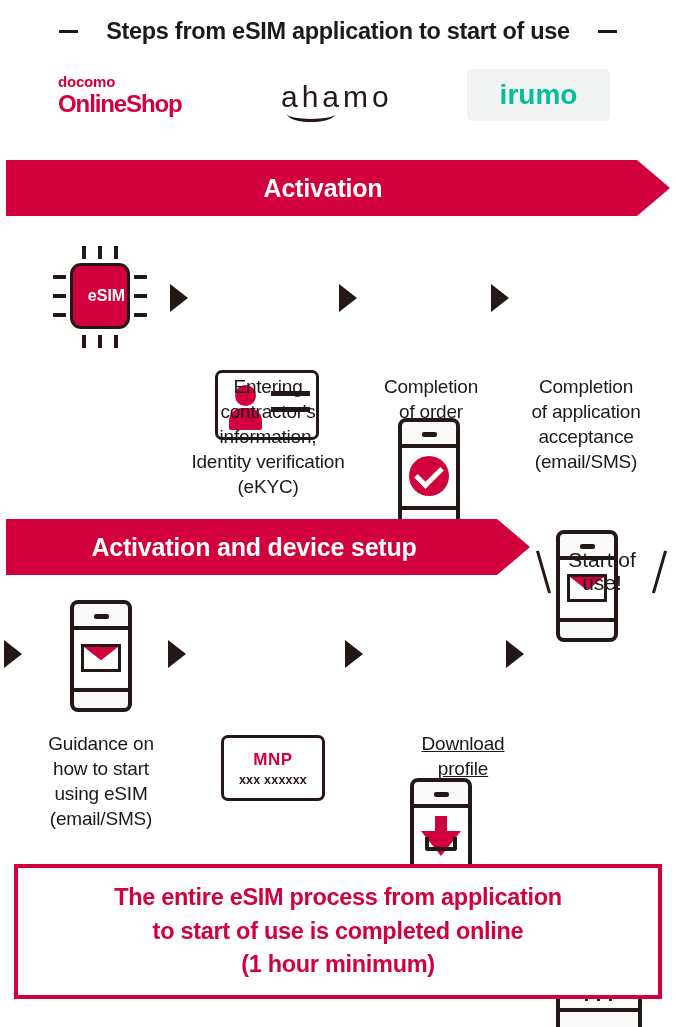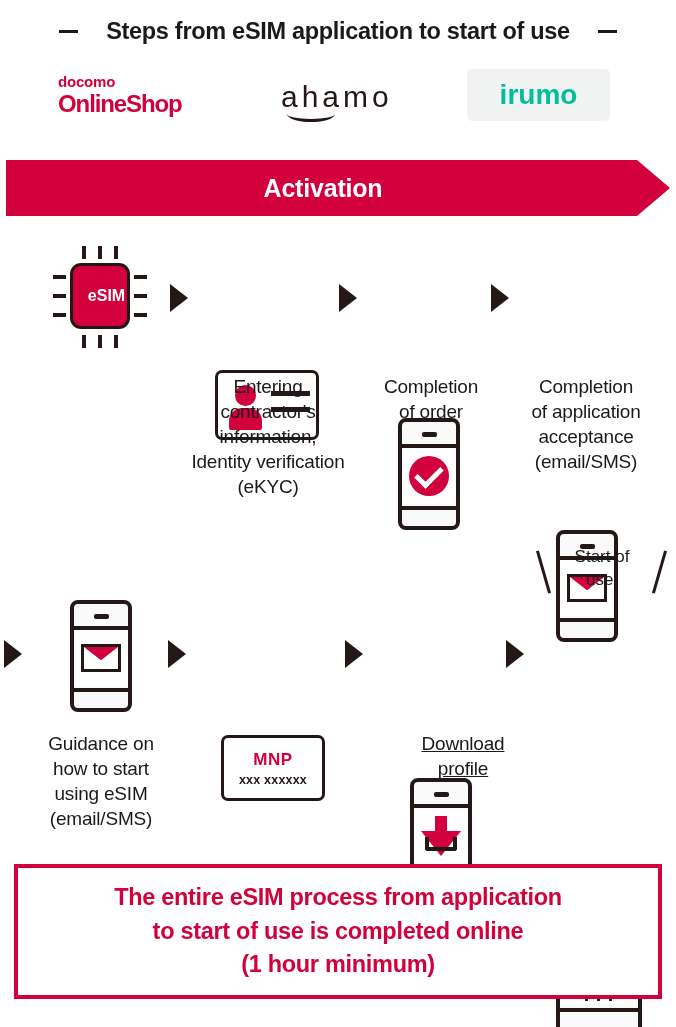--- a/index.html
+++ b/index.html
@@ -180,21 +180,21 @@
   
   .caption {
     position: absolute; text-align: center;
     font-size: 19px; line-height: 1.32; color: #1a1a1a;
     letter-spacing: -0.2px;
   }
 
   
   .start-callout { position: absolute; }
   .start-text {
-    position: absolute; text-align: center; font-size: 17px;
+    position: absolute; text-align: center; font-size: 21px;
     line-height: 1.2; color: #1a1a1a; white-space: nowrap;
   }
   .slash {
     position: absolute; width: 3px; background: #231815;
   }
 
   
   .bottom-box {
     position: absolute; left: 14px; top: 864px;
     width: 648px; height: 135px;
@@ -299,20 +299,23 @@
           </svg>
         </span>
       </div>
     </div>
   </div>
 
   <div class="caption" style="left:178px; top:374px; width:180px;">Entering<br>contractor's<br>information,<br>Identity verification<br>(eKYC)</div>
   <div class="caption" style="left:351px; top:374px; width:160px;">Completion<br>of order</div>
   <div class="caption" style="left:501px; top:374px; width:170px;">Completion<br>of application<br>acceptance<br>(email/SMS)</div>
 
+  <div class="banner banner-activation">
+    <span class="banner-label">Activation and device setup</span>
+  </div>
 
   <div class="start-callout" style="left:536px; top:546px; width:132px; height:50px;">
     <span class="slash" style="left:6px; top:4px; height:44px; transform:rotate(-16deg);"></span>
     <span class="slash" style="left:122px; top:4px; height:44px; transform:rotate(16deg);"></span>
     <div class="start-text" style="left:18px; top:1px; width:96px;">Start of</div>
     <div class="start-text" style="left:18px; top:24px; width:96px;">use!</div>
   </div>
 
   <div class="flow-row" style="top:598px;height:150px;">
 

